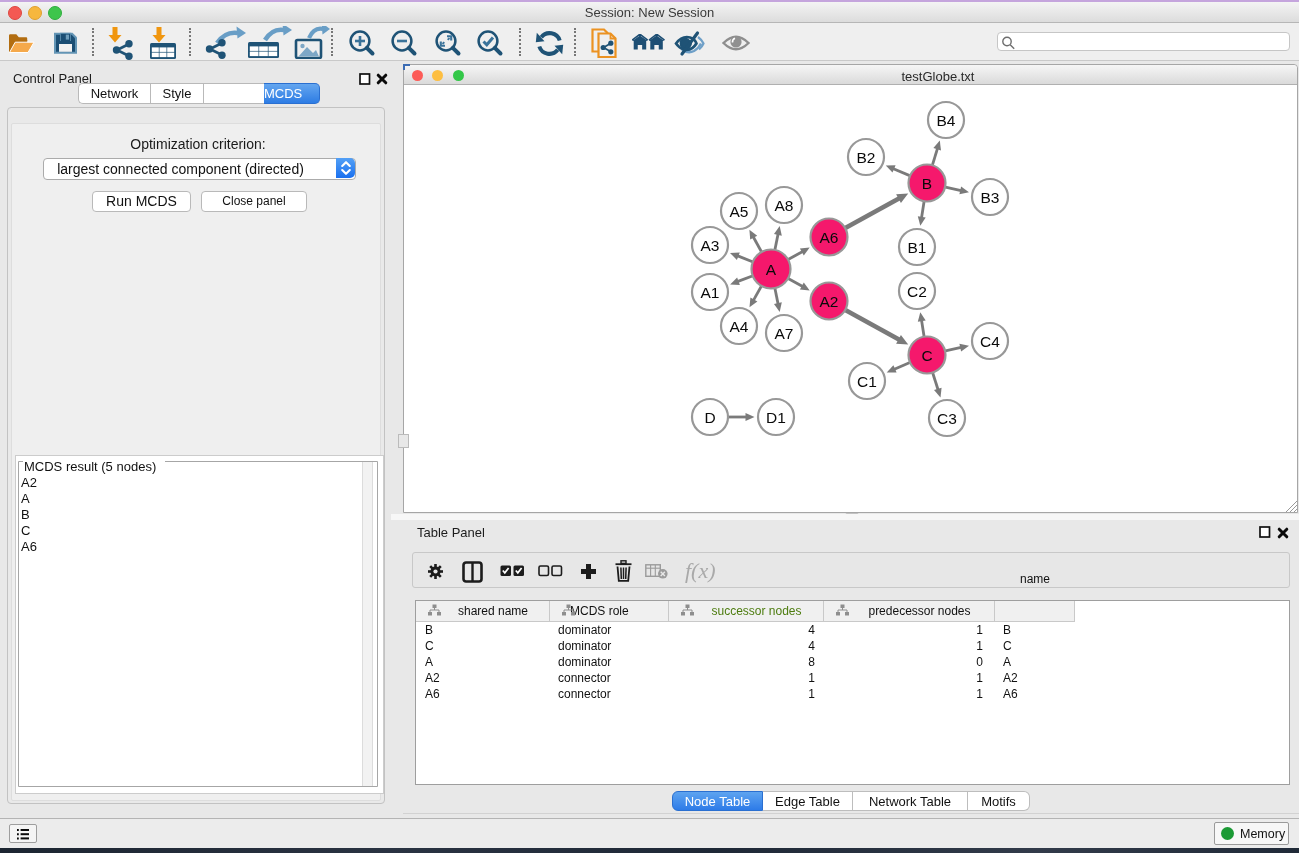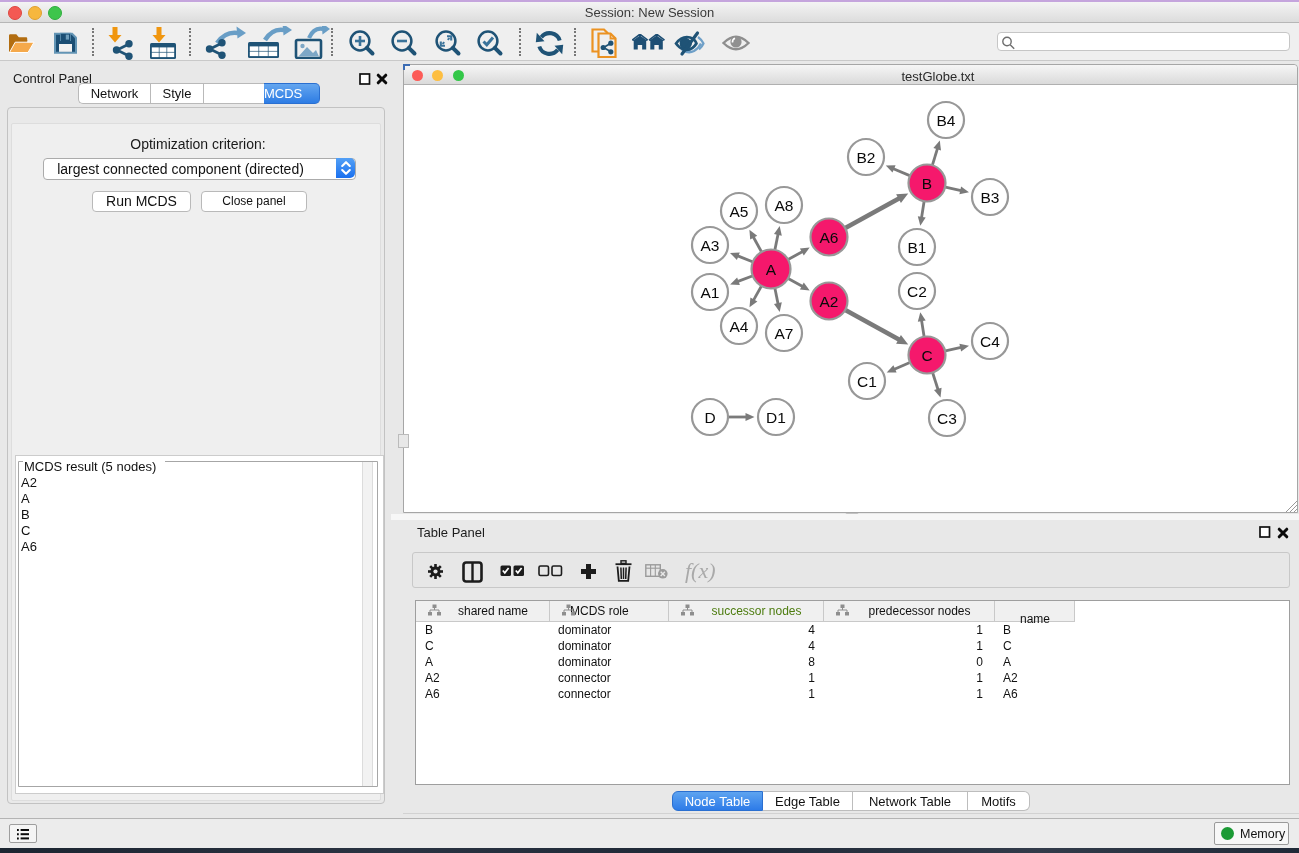--- a/index.html
+++ b/index.html
@@ -405,21 +405,21 @@
 <div class="abs" style="left:844px;top:604px;width:151px;text-align:center;font-size:12px;color:#111;">predecessor nodes</div>
 <svg class="abs" style="left:836px;top:604px;" width="13" height="12" viewBox="0 0 13 12">
 <g fill="#8e8e8e">
       <rect x="4.5" y="0.5" width="4" height="3.5"></rect>
       <rect x="0" y="8" width="4" height="3.5"></rect>
       <rect x="9" y="8" width="4" height="3.5"></rect>
     </g>
 <path d="M6.5 4 L6.5 6 M2 8 L2 6 L11 6 L11 8" fill="none" stroke="#8e8e8e" stroke-width="1"></path>
   </svg>
 <div class="abs" style="left:995px;top:601px;width:79px;height:20px;border-right:1px solid #c9c9c9;"></div>
-<div class="abs" style="left:995px;top:612px;width:80px;text-align:center;font-size:12px;color:#111;">name</div>
+<div class="abs" style="left:995px;top:572px;width:80px;text-align:center;font-size:12px;color:#111;">name</div>
 <div class="abs" style="left:425px;top:623px;font-size:12px;color:#111;">B</div>
 <div class="abs" style="left:558px;top:623px;font-size:12px;color:#111;">dominator</div>
 <div class="abs" style="left:715px;top:623px;width:100px;text-align:right;font-size:12px;color:#111;">4</div>
 <div class="abs" style="left:883px;top:623px;width:100px;text-align:right;font-size:12px;color:#111;">1</div>
 <div class="abs" style="left:1003px;top:623px;font-size:12px;color:#111;">B</div>
 <div class="abs" style="left:425px;top:639px;font-size:12px;color:#111;">C</div>
 <div class="abs" style="left:558px;top:639px;font-size:12px;color:#111;">dominator</div>
 <div class="abs" style="left:715px;top:639px;width:100px;text-align:right;font-size:12px;color:#111;">4</div>
 <div class="abs" style="left:883px;top:639px;width:100px;text-align:right;font-size:12px;color:#111;">1</div>
 <div class="abs" style="left:1003px;top:639px;font-size:12px;color:#111;">C</div>

